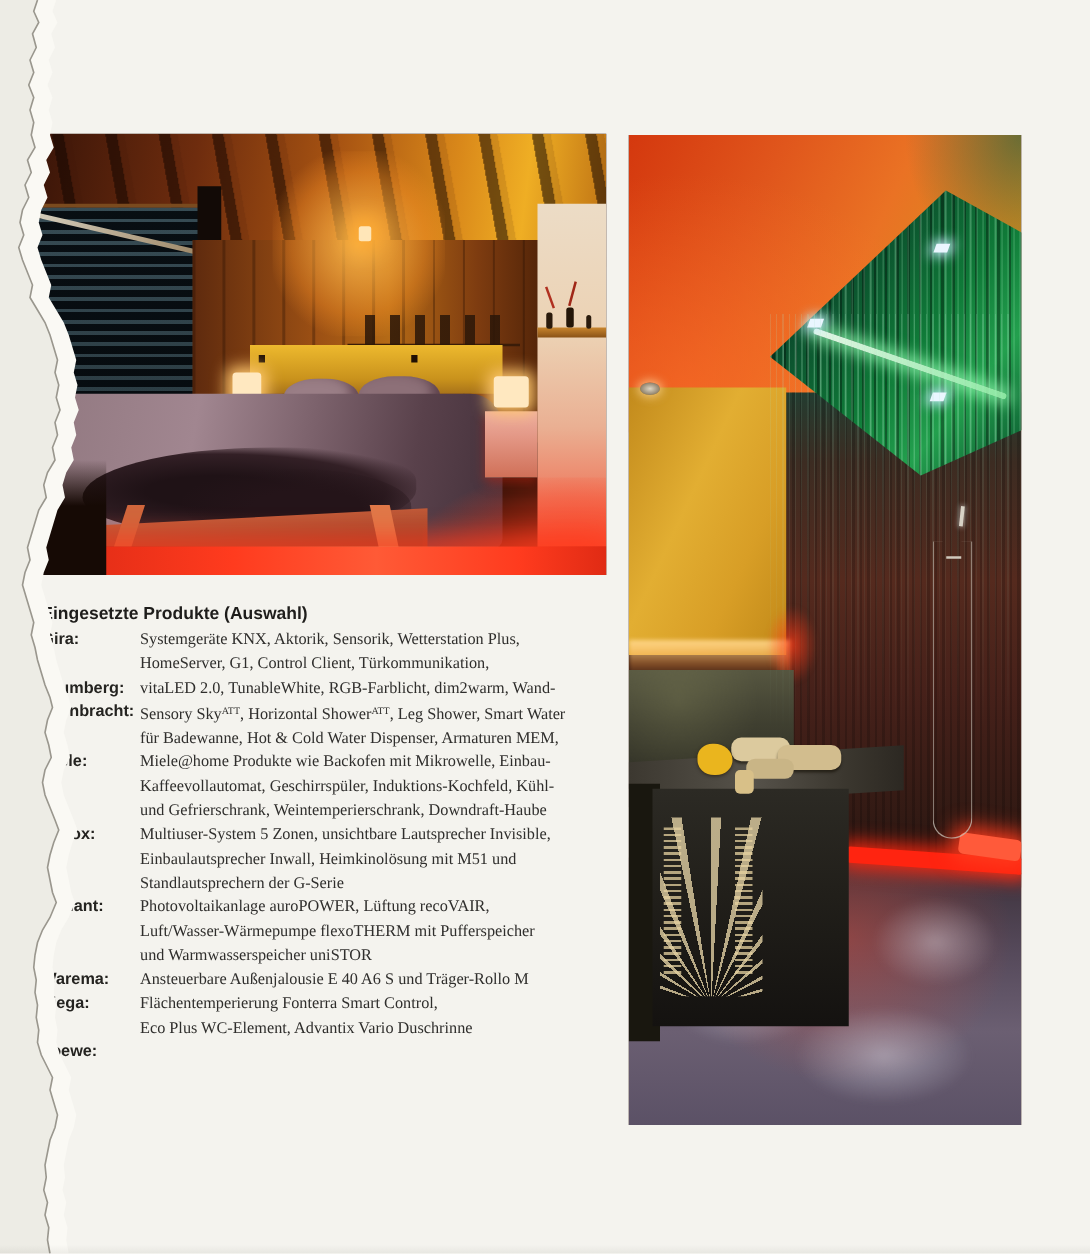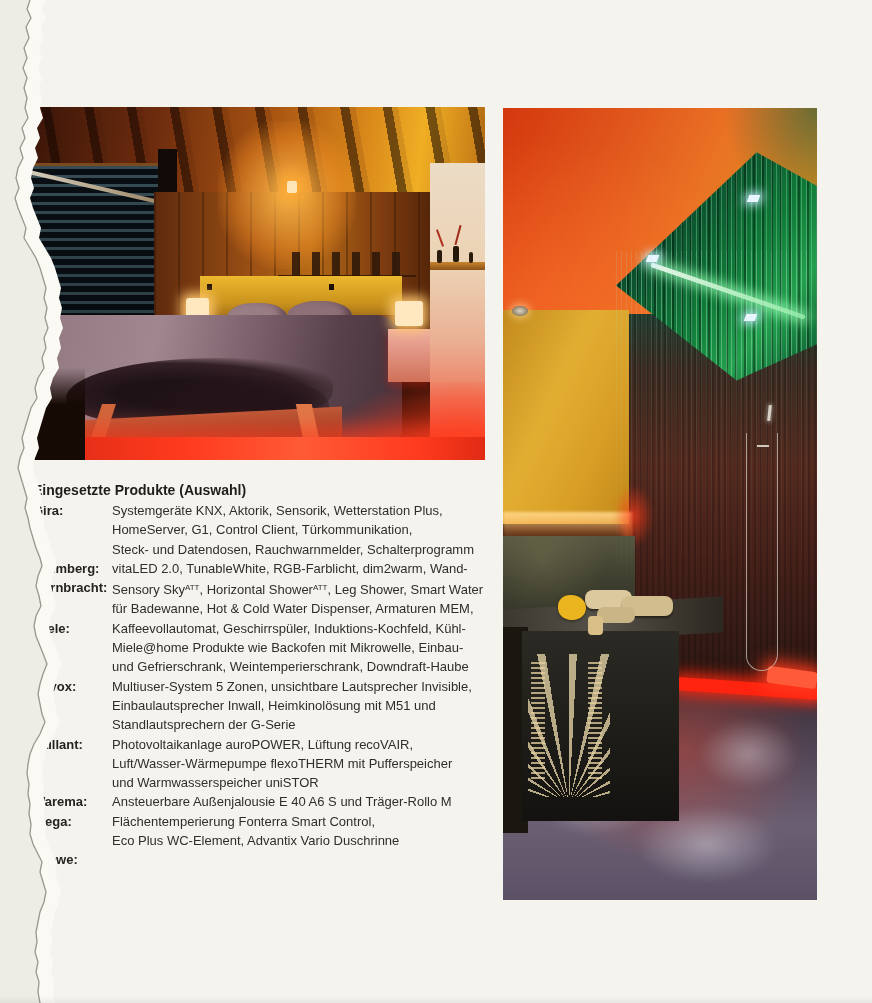--- a/index.html
+++ b/index.html
@@ -103,21 +103,21 @@
   .sh-sponge{left:17.5%;top:61.5%;width:9%;height:3.2%;background:#eab51e;border-radius:45% 55% 50% 50%;box-shadow:0 1px 3px rgba(30,20,5,.6);}
   .sh-soap{left:27%;top:64.2%;width:5%;height:2.4%;background:#d8c088;border-radius:4px;}
   .sh-hose{left:77.5%;top:41%;width:9.5%;height:30%;border:1.6px solid rgba(200,195,185,.75);border-top:none;border-radius:0 0 50px 46px;}
   .sh-handhead{left:84.5%;top:37.5%;width:3px;height:16px;background:#d8d2c6;transform:rotate(6deg);box-shadow:0 0 4px 1px rgba(255,255,255,.4);}
   .sh-bracket{left:81%;top:42.5%;width:12px;height:2px;background:#cfc9bd;}
   
   .heading{position:absolute;left:33px;top:482px;z-index:2;font-size:14px;font-weight:700;color:#1e1d1b;white-space:nowrap;}
   .entries{position:absolute;left:33px;top:501px;width:452px;z-index:2;font-size:13px;line-height:19.3px;color:#2f2e2c;}
   .entry{display:flex;}
   .brand{width:79px;flex-shrink:0;font-weight:700;color:#242320;white-space:nowrap;}
-  .lines{flex:1;}
+  .lines{flex:1;font-family:Liberation Serif, serif;}
   .pl{white-space:nowrap;}
   .sup{font-size:8px;vertical-align:4px;}
   
   .torn{position:absolute;left:0;top:0;z-index:10;pointer-events:none;}
   .bottom-shade{position:absolute;left:0;bottom:0;width:100%;height:7px;z-index:11;background:linear-gradient(180deg,rgba(0,0,0,0),rgba(80,80,70,.08));}
 </style>
 </head>
 <body>
 
 <div class="scan">
@@ -196,41 +196,40 @@
     <div class="sh-bracket"></div>
   </div>
 
   <div class="heading">Eingesetzte Produkte (Auswahl)</div>
   <div class="entries" id="entries">
       <div class="entry">
         <div class="brand">Gira:</div>
         <div class="lines">
           <div class="pl">Systemgeräte KNX, Aktorik, Sensorik, Wetterstation Plus,</div>
           <div class="pl">HomeServer, G1, Control Client, Türkommunikation,</div>
-          <div class="pl">Steck- und Datendosen, Rauchwarnmelder, Schalterprogramm</div>
         </div>
       </div>
       <div class="entry">
         <div class="brand">Brumberg:</div>
         <div class="lines">
           <div class="pl">vitaLED 2.0, TunableWhite, RGB-Farblicht, dim2warm, Wand-</div>
         </div>
       </div>
       <div class="entry">
         <div class="brand">Dornbracht:</div>
         <div class="lines">
           <div class="pl">Sensory Sky<span class="sup">ATT</span>, Horizontal Shower<span class="sup">ATT</span>, Leg Shower, Smart Water</div>
           <div class="pl">für Badewanne, Hot &amp; Cold Water Dispenser, Armaturen MEM,</div>
         </div>
       </div>
       <div class="entry">
         <div class="brand">Miele:</div>
         <div class="lines">
+          <div class="pl">Miele@home Produkte wie Backofen mit Mikrowelle, Einbau-</div>
           <div class="pl">Kaffeevollautomat, Geschirrspüler, Induktions-Kochfeld, Kühl-</div>
-          <div class="pl">Miele@home Produkte wie Backofen mit Mikrowelle, Einbau-</div>
           <div class="pl">und Gefrierschrank, Weintemperierschrank, Downdraft-Haube</div>
         </div>
       </div>
       <div class="entry">
         <div class="brand">Revox:</div>
         <div class="lines">
           <div class="pl">Multiuser-System 5 Zonen, unsichtbare Lautsprecher Invisible,</div>
           <div class="pl">Einbaulautsprecher Inwall, Heimkinolösung mit M51 und</div>
           <div class="pl">Standlautsprechern der G-Serie</div>
         </div>

